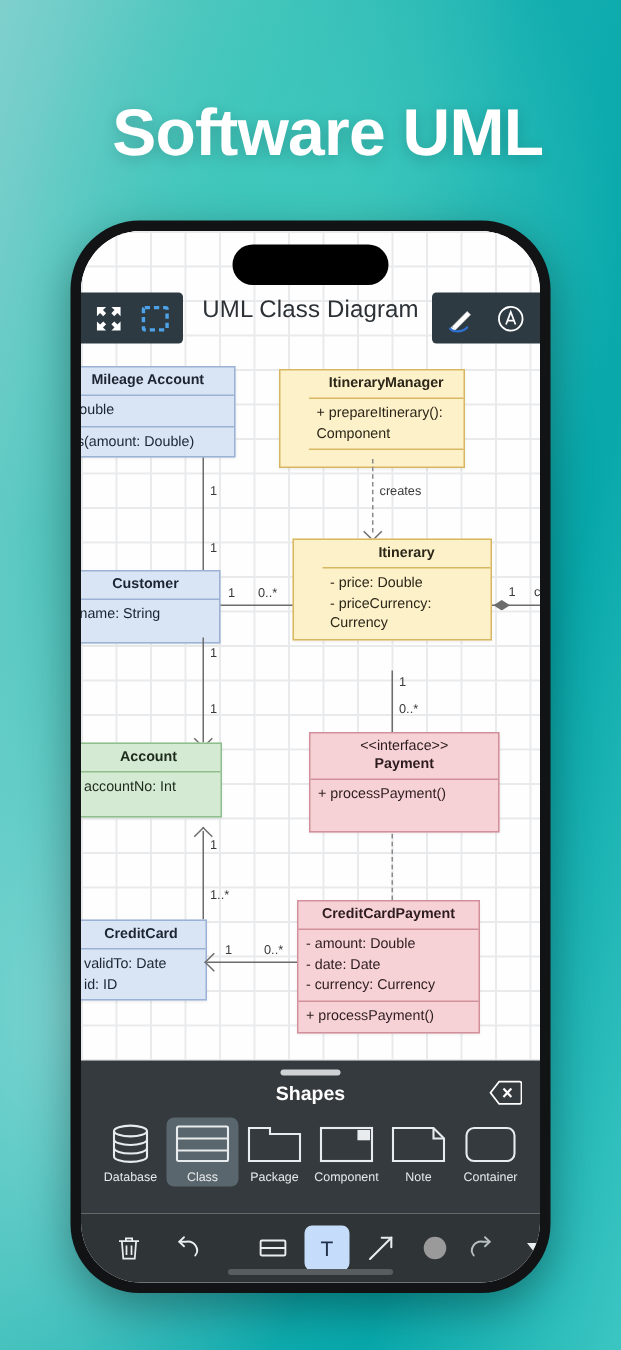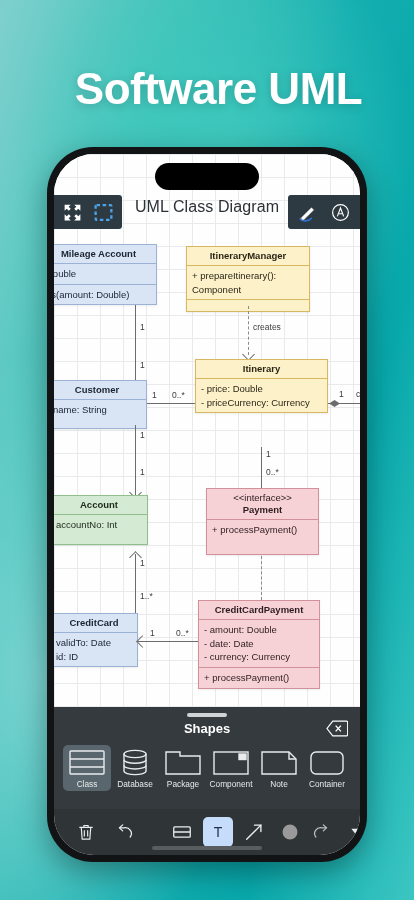--- a/index.html
+++ b/index.html
@@ -77,21 +77,21 @@
   .umlbox .hdr {
     text-align: center; font-weight: bold; padding: 3px 4px;
     border-bottom: 1px solid; line-height: 1.25;
   }
   .umlbox .sec { padding: 3px 5px; line-height: 1.45; }
   .umlbox .sec + .sec { border-top: 1px solid; }
 
   .blue  { background: #d9e4f5; border-color: #9bb2d4; color: #1b2430; }
   .blue .hdr { border-bottom-color: #9bb2d4; }
   .blue .sec + .sec { border-top-color: #9bb2d4; }
-  .yellow{ background: #fdf1ca; border-color: #d6b濃; }
+  .yellow{ background: #fdf1ca; border-color: #d6b濃; padding-left: 19px; }
   .yellow{ background: #fdf1ca; border-color: #d8b763; color: #2b2617; }
   .yellow .hdr { border-bottom-color: #d8b763; }
   .yellow .sec + .sec { border-top-color: #d8b763; }
   .green { background: #d4ead3; border-color: #8fbf8c; color: #1d2a1c; }
   .green .hdr { border-bottom-color: #8fbf8c; }
   .pink  { background: #f6d2d6; border-color: #d2909b; color: #2d1c1f; }
   .pink .hdr { border-bottom-color: #d2909b; }
   .pink .sec + .sec { border-top-color: #d2909b; }
 
   
@@ -204,21 +204,21 @@
       <div class="umlbox green" style="left:-4px; top:341px; width:98px;">
         <div class="hdr">Account</div>
         <div class="sec" style="height:29px;">accountNo: Int</div>
       </div>
 
       <div class="vline" style="left:207px; top:293px; height:46px;"></div>
       <div class="mult" style="left:212px; top:295px;">1</div>
       <div class="mult" style="left:212px; top:313px;">0..*</div>
       <div class="opendn" style="left:203px; top:333px;"></div>
 
-      <div class="umlbox pink" style="left:152px; top:334px; width:113px;">
+      <div class="umlbox pink" style="left:152px; top:334px; width:127px;">
         <div class="hdr">
           <div style="font-weight:normal;">&lt;&lt;interface&gt;&gt;</div>
           <div>Payment</div>
         </div>
         <div class="sec" style="height:34px;">+ processPayment()</div>
       </div>
 
       <div class="vline" style="left:81px; top:400px; height:59px;"></div>
       <div class="openup" style="left:77px; top:399px;"></div>
       <div class="mult" style="left:86px; top:404px;">1</div>
@@ -291,39 +291,39 @@
         <div class="shapes-title">Shapes</div>
         <span class="close-btn">
           <svg viewBox="0 0 26 20" width="22" height="17" fill="none" stroke="#ffffff" stroke-width="1.4">
             <path d="M8 1.2 H24 A1.6 1.6 0 0 1 25.6 2.8 V17.2 A1.6 1.6 0 0 1 24 18.8 H8 L1.2 10 Z"></path>
             <path d="M11.4 6.6 L17.6 13.4 M17.6 6.6 L11.4 13.4" stroke-width="1.7"></path>
           </svg>
         </span>
       </div>
 
       <div class="shape-row">
-        <div class="shape-item active">
-          <span class="shape-ico">
-            <svg viewBox="0 0 40 29" width="40" height="29" fill="none" stroke="#e8ecee" stroke-width="1.4">
-              <rect x="3" y="3" width="34" height="23" rx="1"></rect>
-              <path d="M3 11 H37 M3 19 H37"></path>
-            </svg>
-          </span>
-          <span class="lab">Class</span>
-        </div>
-
         <div class="shape-item">
           <span class="shape-ico">
             <svg viewBox="0 0 40 29" width="40" height="29" fill="none" stroke="#e8ecee" stroke-width="1.4">
               <ellipse cx="20" cy="6" rx="11" ry="3.6"></ellipse>
               <path d="M9 6 V23 A11 3.6 0 0 0 31 23 V6"></path>
               <path d="M9 11.7 A11 3.6 0 0 0 31 11.7 M9 17.4 A11 3.6 0 0 0 31 17.4"></path>
             </svg>
           </span>
           <span class="lab">Database</span>
+        </div>
+
+        <div class="shape-item active">
+          <span class="shape-ico">
+            <svg viewBox="0 0 40 29" width="40" height="29" fill="none" stroke="#e8ecee" stroke-width="1.4">
+              <rect x="3" y="3" width="34" height="23" rx="1"></rect>
+              <path d="M3 11 H37 M3 19 H37"></path>
+            </svg>
+          </span>
+          <span class="lab">Class</span>
         </div>
 
         <div class="shape-item">
           <span class="shape-ico">
             <svg viewBox="0 0 40 29" width="40" height="29" fill="none" stroke="#e8ecee" stroke-width="1.4">
               <path d="M3 26 V4 H17 V8 H37 V26 Z"></path>
             </svg>
           </span>
           <span class="lab">Package</span>
         </div>

